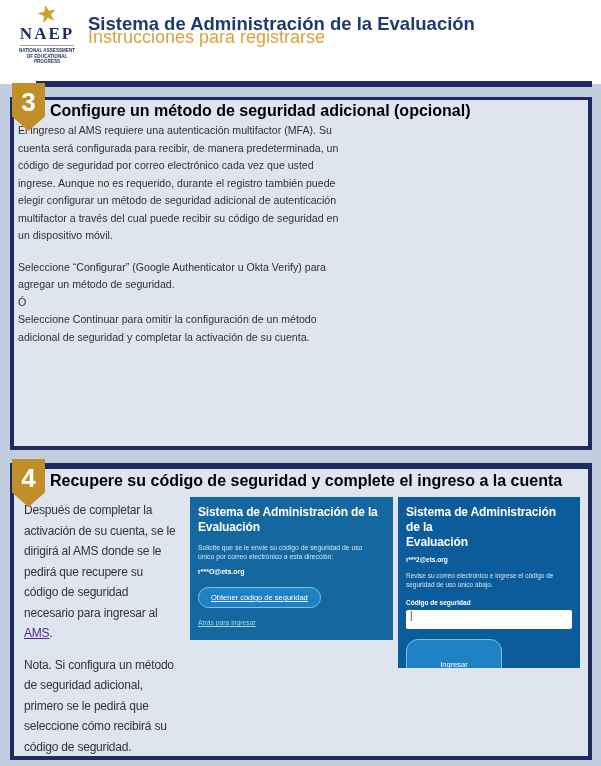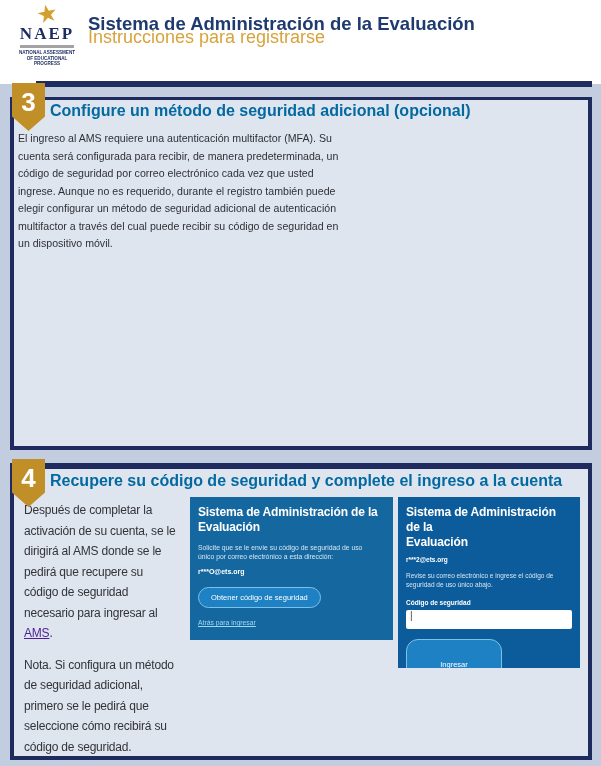--- a/index.html
+++ b/index.html
@@ -8,57 +8,58 @@
     position:relative; width:601px; height:766px; margin:0 auto;
     background:#c2cedf; overflow:hidden;
     font-family:"Liberation Sans", sans-serif;
   }
   
   .header { position:absolute; left:0; top:0; width:601px; height:84px; background:#ffffff; }
   .logo { position:absolute; left:12px; top:4px; width:70px; text-align:center; color:#1b2c5e; }
   .logo-star { font-size:24px; color:#d3a02f; line-height:20px; display:block; transform:rotate(-12deg); }
   .logo-acronym {
     font-family:"Liberation Serif", serif; font-weight:bold; font-size:17px;
-    letter-spacing:2px; border-bottom:3px solid #a3a3a3; display:inline-block; padding-bottom:1px;
+    letter-spacing:2px; border-bottom:1px solid #a3a3a3; display:inline-block; padding-bottom:1px;
   }
   .logo-tagline { font-size:4.6px; line-height:5.6px; white-space:pre-line; margin-top:2px; font-weight:bold; }
   .hdr-title { position:absolute; left:88px; top:13px; font-size:18.5px; font-weight:bold; color:#1e3a6e; }
   .hdr-subtitle { position:absolute; left:88px; top:27px; font-size:18px; color:#d8a33c; }
   
   .topbar { position:absolute; left:36px; top:81px; width:556px; height:6px; background:#1f2a5e; }
   .stepbox { position:absolute; left:10px; width:582px; background:#dee5ef; border:4px solid #1f2a5e; }
   .box3 { top:97px; height:353px; border-top-width:3px; }
   .box4 { top:463px; height:297px; border-top-width:6px; }
   .badge {
     position:absolute; width:33px; height:48px; background:#c18f28; z-index:5;
     clip-path:polygon(0 0,100% 0,100% 70%,50% 100%,0 70%);
     color:#ffffff; font-weight:bold; font-size:26px; text-align:center; line-height:38px;
   }
   .badge3 { left:12px; top:83px; }
   .badge4 { left:12px; top:459px; }
-  .step-title { position:absolute; left:50px; font-size:16px; font-weight:bold; color:#0369a1; white-space:nowrap; }
+  .step-title { position:absolute; left:50px; font-size:16px; font-weight:bold; color:#000000; white-space:nowrap; }
   .title3 { top:102px; }
   .title4 { top:472px; }
-  .body3 { position:absolute; left:18px; top:130px; width:356px; font-size:10.6px; line-height:17.5px; color:#303036; }
+  .body3 { position:absolute; left:18px; top:122px; width:356px; font-size:10.6px; line-height:17.5px; color:#303036; }
   .body3 p { white-space:pre-line; margin-bottom:14px; }
   .leftcol { position:absolute; left:24px; top:500px; width:174px; font-size:12px; letter-spacing:-0.2px; line-height:20.5px; color:#333338; }
   .leftcol .blk { white-space:pre-line; }
   .leftcol .note { margin-top:11px; }
   .ams-link { color:#4c1d95; text-decoration:underline; cursor:pointer; }
   
   .panel { position:absolute; top:497px; color:#ffffff; overflow:hidden; }
   .panel1 { left:190px; width:203px; height:143px; background:#15679f; padding:8px 8px; }
   .panel2 { left:398px; width:182px; height:171px; background:#0c5c9c; padding:8px 8px; }
   .panel-title { font-weight:bold; font-size:12px; letter-spacing:-0.15px; line-height:15px; white-space:pre-line; }
   .panel-instr { margin-top:8px; font-size:6.8px; line-height:9px; color:#d5e6f2; white-space:pre-line; }
   .panel-email { margin-top:7px; font-size:7px; font-weight:bold; color:#ffffff; }
   .pill-btn {
     display:inline-block; margin-top:12px; background:#1d81c3; border:1.5px solid #7cc2e7;
     border-radius:12px; color:#ffffff; font-size:7.5px; padding:5px 12px; cursor:pointer;
     font-family:"Liberation Sans", sans-serif;
+    text-decoration:underline;
   }
   .panel-link { display:block; margin-top:11px; font-size:6.8px; color:#9edaf6; text-decoration:underline; cursor:pointer; }
   .p2-email { margin-top:6px; font-size:6.5px; font-weight:bold; }
   .p2-instr { margin-top:8px; font-size:6.5px; line-height:9px; color:#d5e6f2; white-space:pre-line; }
   .p2-label { margin-top:10px; font-size:6.5px; font-weight:bold; }
   .p2-input {
     margin-top:4px; width:166px; height:19px; background:#ffffff; border:none; border-radius:2px;
     font-size:10px; color:#444; padding:0 4px; display:block;
   }
   .p2-btn { margin-top:10px; width:96px; text-align:center; padding:20px 0; font-size:7.5px; }
@@ -87,20 +88,25 @@
   <div class="badge badge3">3</div>
   <div class="step-title title3">Configure un método de seguridad adicional (opcional)</div>
   <div class="body3">
     <p>El ingreso al AMS requiere una autenticación multifactor (MFA). Su
 cuenta será configurada para recibir, de manera predeterminada, un
 código de seguridad por correo electrónico cada vez que usted
 ingrese. Aunque no es requerido, durante el registro también puede
 elegir configurar un método de seguridad adicional de autenticación
 multifactor a través del cual puede recibir su código de seguridad en
 un dispositivo móvil.</p>
+    <p>Seleccione “Configurar” (Google Authenticator u Okta Verify) para
+agregar un método de seguridad.
+Ó
+Seleccione Continuar para omitir la configuración de un método
+adicional de seguridad y completar la activación de su cuenta.</p>
   </div>
 
   <div class="stepbox box4"></div>
   <div class="badge badge4">4</div>
   <div class="step-title title4">Recupere su código de seguridad y complete el ingreso a la cuenta</div>
 
   <div class="leftcol">
     <div class="blk"><span>Después de completar la
 activación de su cuenta, se le
 dirigirá al AMS donde se le

